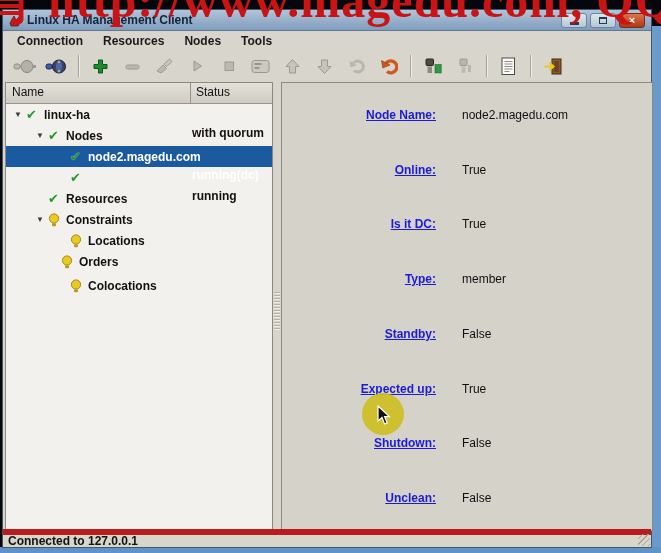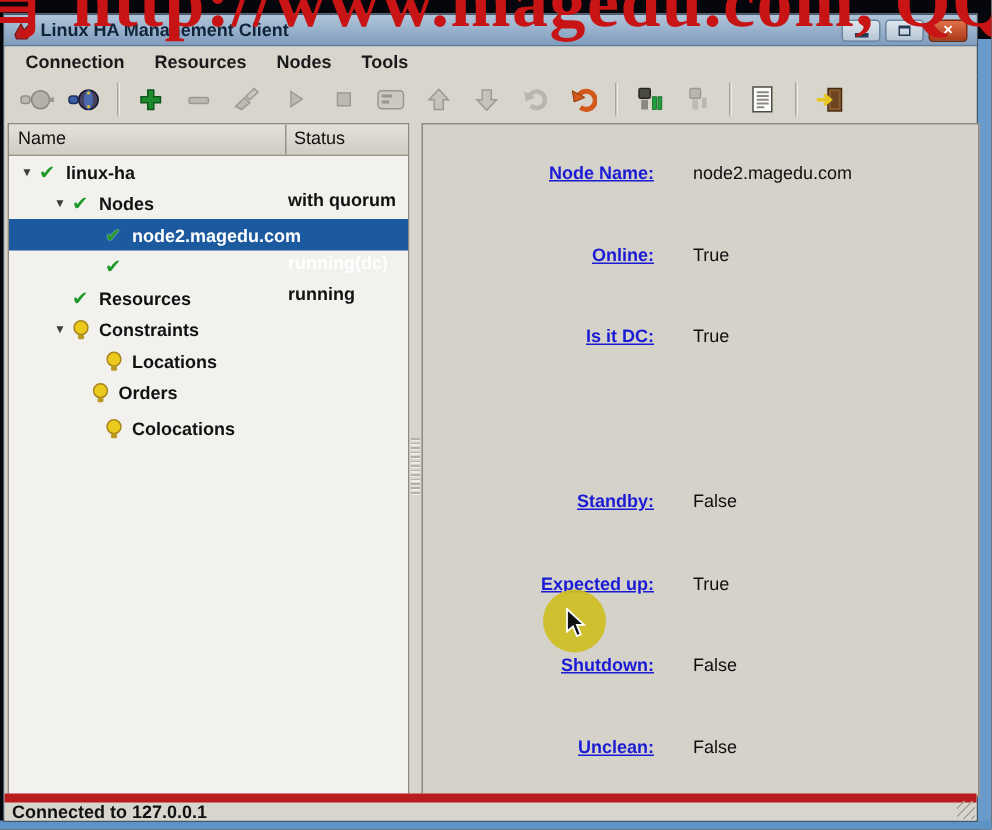--- a/index.html
+++ b/index.html
@@ -340,20 +340,21 @@
           </div>
         </div>
     </div>
     <div class="splitter">
       <div class="grip"></div>
     </div>
     <div class="detailpanel" id="detail-rows">
         <div class="drow" style="top: 25px;"><a class="dlabel">Node Name:</a><span class="dvalue">node2.magedu.com</span></div>
         <div class="drow" style="top: 79.7px;"><a class="dlabel">Online:</a><span class="dvalue">True</span></div>
         <div class="drow" style="top: 134.4px;"><a class="dlabel">Is it DC:</a><span class="dvalue">True</span></div>
+        <div class="drow" style="top: 189.1px;"><a class="dlabel">Type:</a><span class="dvalue">member</span></div>
         <div class="drow" style="top: 243.8px;"><a class="dlabel">Standby:</a><span class="dvalue">False</span></div>
         <div class="drow" style="top: 298.5px;"><a class="dlabel">Expected up:</a><span class="dvalue">True</span></div>
         <div class="drow" style="top: 353.2px;"><a class="dlabel">Shutdown:</a><span class="dvalue">False</span></div>
         <div class="drow" style="top: 407.9px;"><a class="dlabel">Unclean:</a><span class="dvalue">False</span></div>
       </div>
   </div>
 
   <div class="statusbar">
     <span>Connected to 127.0.0.1</span>
     <span class="sgrip"></span>

